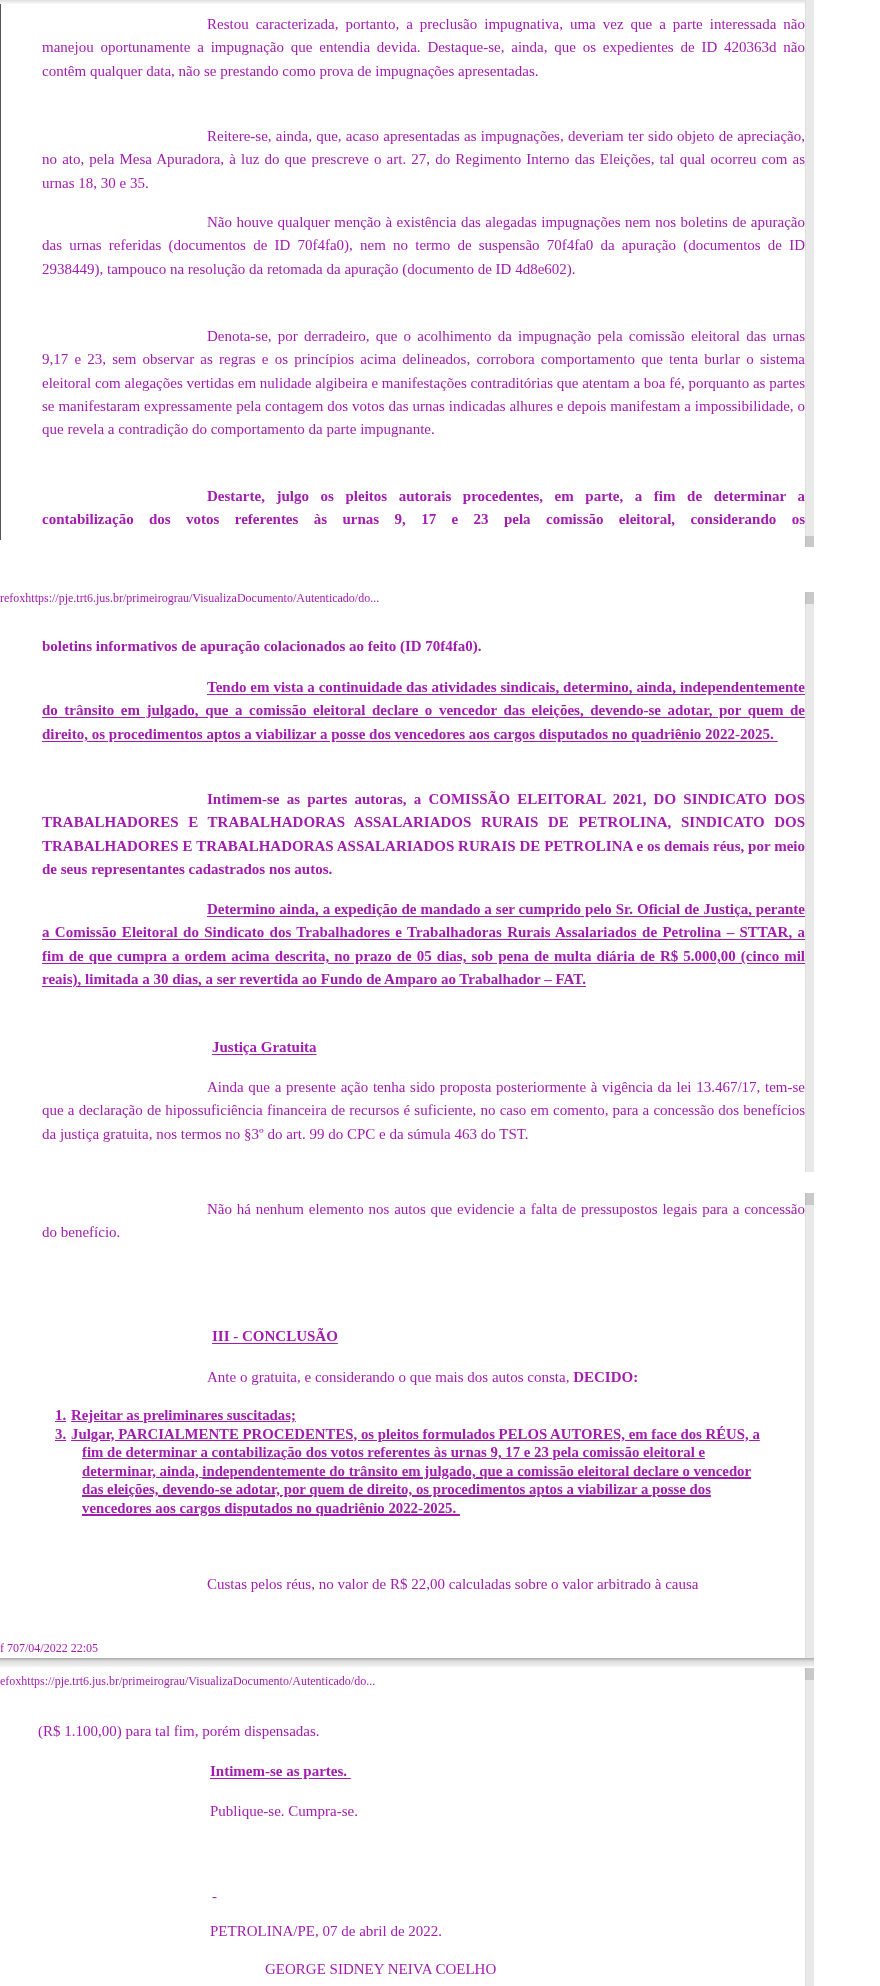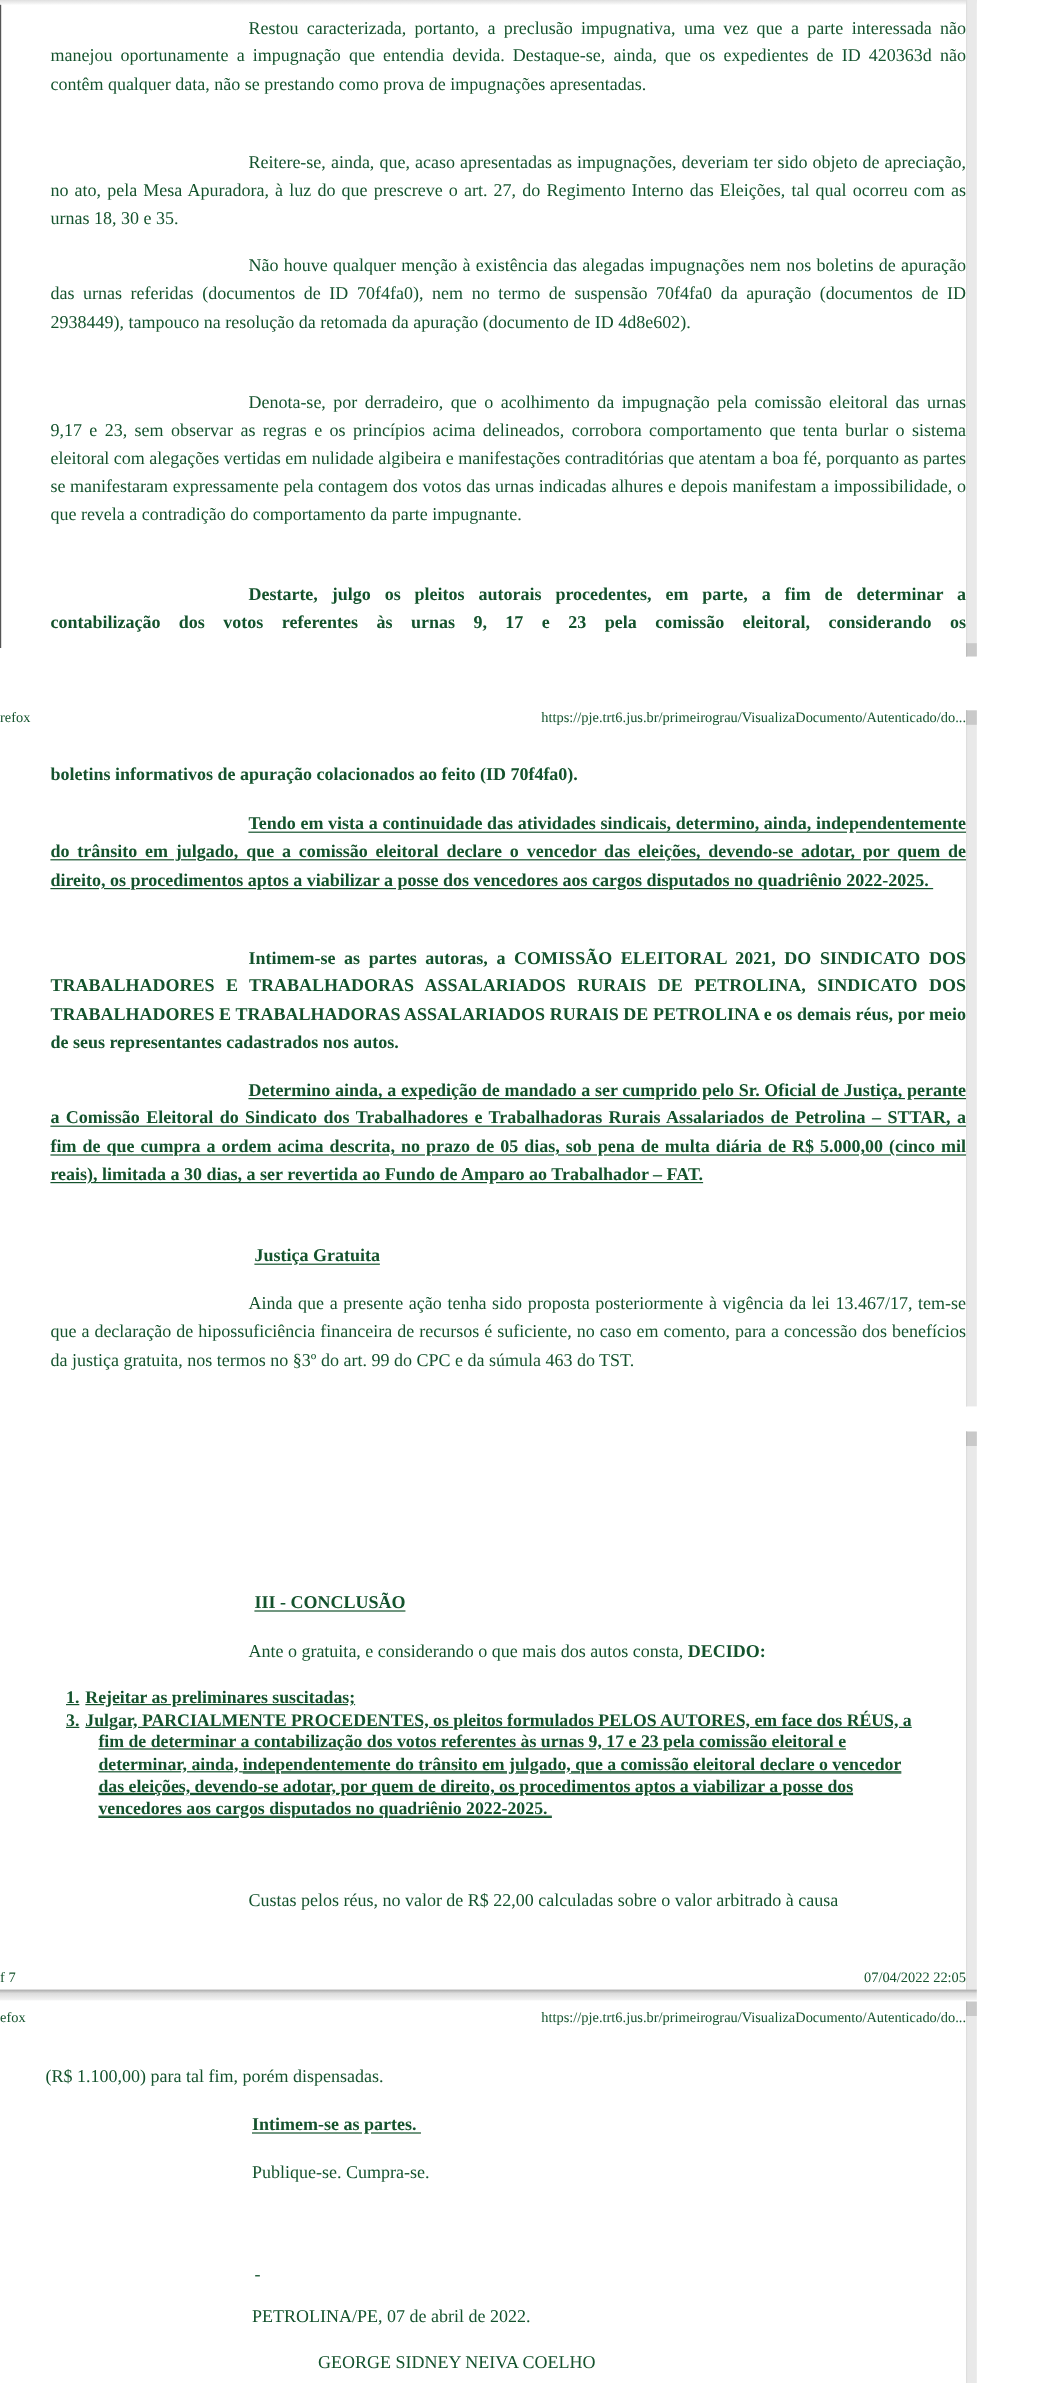--- a/index.html
+++ b/index.html
@@ -1,43 +1,43 @@
 <!DOCTYPE html>
 <html><head>
 <meta charset="utf-8">
 <style>
   html,body { margin:0; padding:0; background:#ffffff; }
   .canvas {
     position:relative;
     width:880px; height:1986px;
     background:#ffffff;
     font-family:"Liberation Serif","DejaVu Serif",serif;
-    color:#14532d;
+    color:#a21caf;
     overflow:hidden;
   }
   
   .para {
     position:absolute; left:42px; width:763px;
     font-size:15px; line-height:23.3px;
     text-align:justify; text-indent:165px;
     hyphens:none;
   }
   .noindent { text-indent:0; }
   .bold { font-weight:bold; }
   .u { text-decoration:underline; text-underline-offset:2px; }
   .jl { text-align-last:justify; }
   .single {
     position:absolute; white-space:nowrap;
     font-size:15px; line-height:23.3px;
   }
   
   .chromerow {
     position:absolute; left:0; width:805px;
-    display:flex; justify-content:space-between;
-    font-size:12px; line-height:14px;gap:36px;
+    display:flex; justify-content:flex-start;
+    font-size:12px; line-height:14px;
   }
   
   .dlist {
     position:absolute; left:55px; top:1406px; width:712px;
     font-size:14.8px; line-height:18.5px; font-weight:bold;
   }
   .li { padding-left:27px; text-indent:-27px;text-decoration:underline; }
   .num { margin-right:5px; }
   
   .strip { position:absolute; left:805px; width:8px; background:#e9e9e9; border-left:1px solid #dedede; }
@@ -77,20 +77,21 @@
   </div>
 
   <div class="para bold noindent" style="top:635px;">boletins informativos de apuração colacionados ao feito (ID 70f4fa0).</div>
   <div class="para bold u" style="top:676px;">Tendo em vista a continuidade das atividades sindicais, determino, ainda, independentemente do trânsito em julgado, que a comissão eleitoral declare o vencedor das eleições, devendo-se adotar, por quem de direito, os procedimentos aptos a viabilizar a posse dos vencedores aos cargos disputados no quadriênio 2022-2025.&nbsp;</div>
   <div class="para bold" style="top:788px;">Intimem-se as partes autoras, a COMISSÃO ELEITORAL 2021, DO SINDICATO DOS TRABALHADORES E TRABALHADORAS ASSALARIADOS RURAIS DE PETROLINA, SINDICATO DOS TRABALHADORES E TRABALHADORAS ASSALARIADOS RURAIS DE PETROLINA e os demais réus, por meio de seus representantes cadastrados nos autos.</div>
   <div class="para bold u" style="top:898px;">Determino ainda, a expedição de mandado a ser cumprido pelo Sr. Oficial de Justiça, perante a Comissão Eleitoral do Sindicato dos Trabalhadores e Trabalhadoras Rurais Assalariados de Petrolina – STTAR, a fim de que cumpra a ordem acima descrita, no prazo de 05 dias, sob pena de multa diária de R$ 5.000,00 (cinco mil reais), limitada a 30 dias, a ser revertida ao Fundo de Amparo ao Trabalhador – FAT.</div>
 
   <div class="single bold u" style="left:212px; top:1036px;">Justiça Gratuita</div>
 
   <div class="para" style="top:1076px;">Ainda que a presente ação tenha sido proposta posteriormente à vigência da lei 13.467/17, tem-se que a declaração de hipossuficiência financeira de recursos é suficiente, no caso em comento, para a concessão dos benefícios da justiça gratuita, nos termos no §3º do art. 99 do CPC e da súmula 463 do TST.</div>
+  <div class="para" style="top:1198px;">Não há nenhum elemento nos autos que evidencie a falta de pressupostos legais para a concessão do benefício.</div>
 
   <div class="single bold u" style="left:212px; top:1325px;">III - CONCLUSÃO</div>
 
   <div class="para" style="top:1366px;"><span>Ante o gratuita, e considerando o que mais dos autos consta, </span><span class="bold">DECIDO:</span></div>
 
   <div class="dlist">
     <div class="li"><span class="num">1.</span><span>Rejeitar as preliminares suscitadas;</span></div>
     <div class="li"><span class="num">3.</span><span>Julgar, PARCIALMENTE PROCEDENTES, os pleitos formulados PELOS AUTORES, em face dos RÉUS, a fim de determinar a contabilização dos votos referentes às urnas 9, 17 e 23 pela comissão eleitoral e determinar, ainda, </span><span class="u">independentemente do trânsito em julgado, que a comissão eleitoral declare o vencedor das eleições, devendo-se adotar, por quem de direito, os procedimentos aptos a viabilizar a posse dos vencedores aos cargos disputados no quadriênio 2022-2025.&nbsp;</span></div>
   </div>
 

